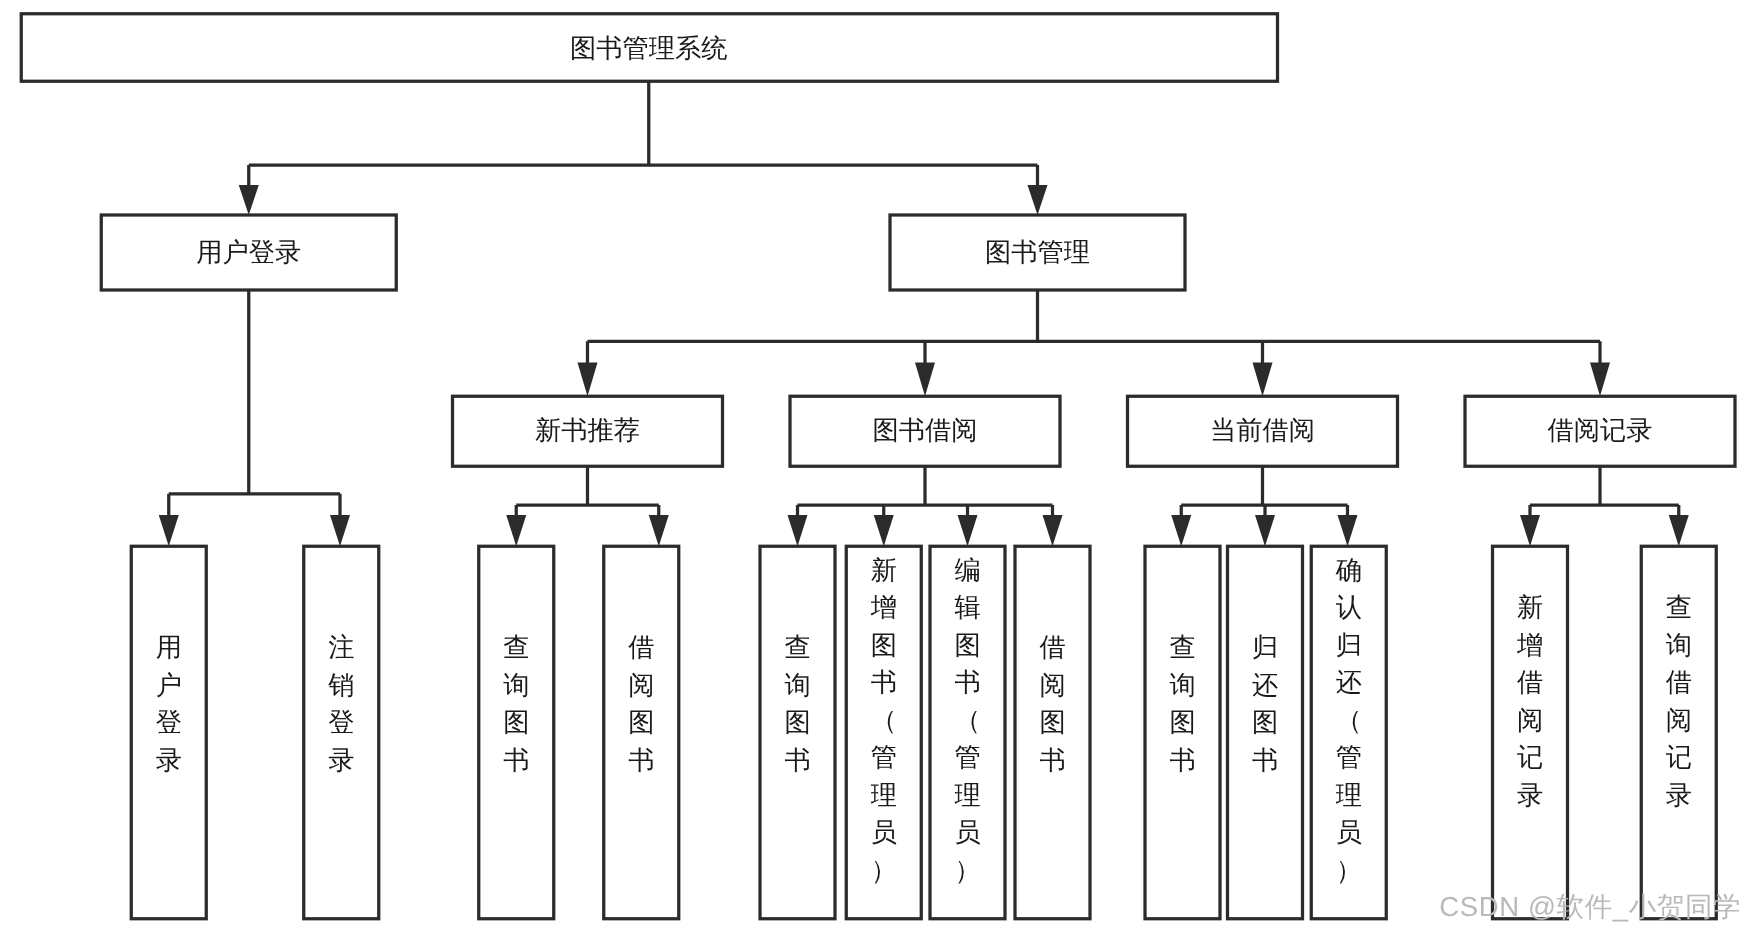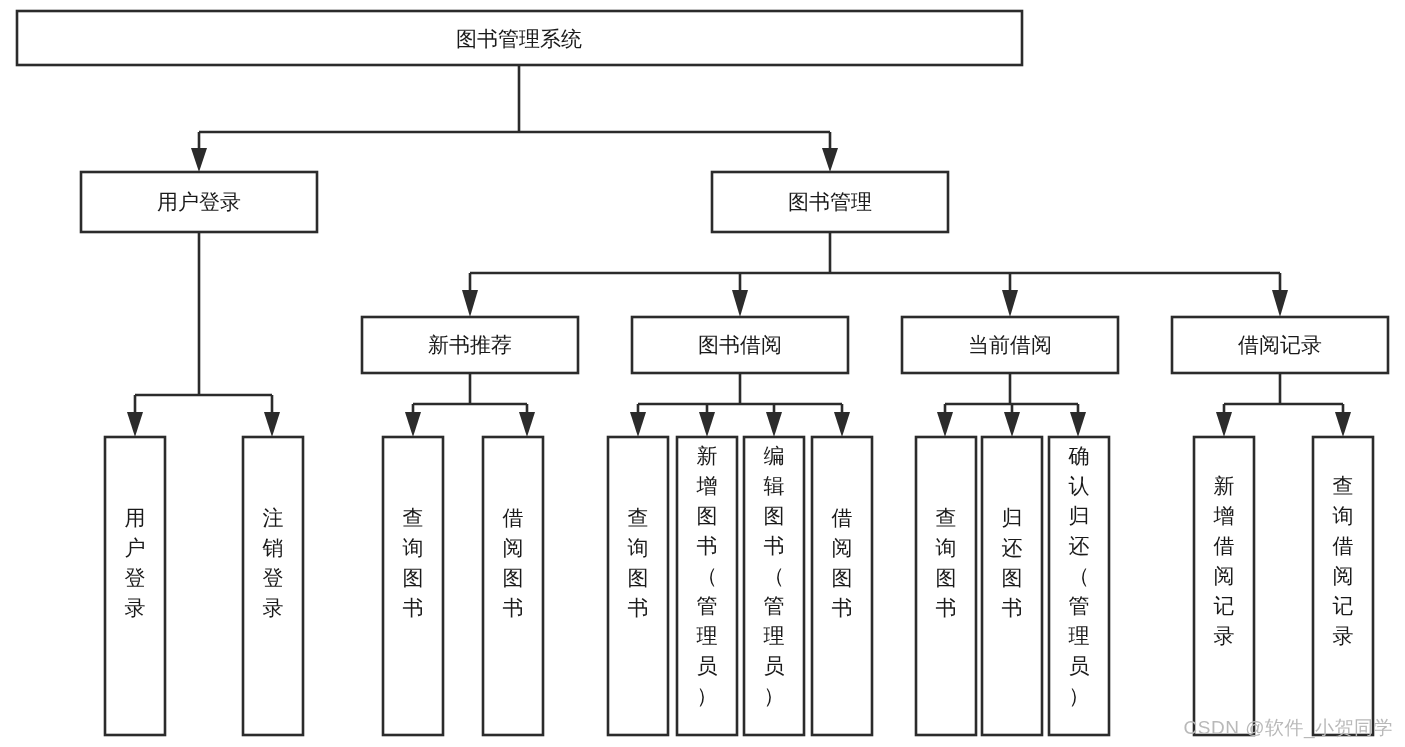--- a/index.html
+++ b/index.html
@@ -51,21 +51,21 @@
     fill: #1a1a1a;
     font-family: "Liberation Sans", "DejaVu Sans", sans-serif;
     font-size: 21px;
     text-anchor: middle;
   }
   .watermark {
     position: absolute;
     right: 12px;
     bottom: 6px;
     font-family: "Liberation Sans", "DejaVu Sans", sans-serif;
-    font-size: 19px;
+    font-size: 22px;
     color: #b9b9b9;
     white-space: nowrap;
     letter-spacing: 0.5px;
   }
 </style>
 </head>
 <body>
 
 <div id="diagram-root">
 

